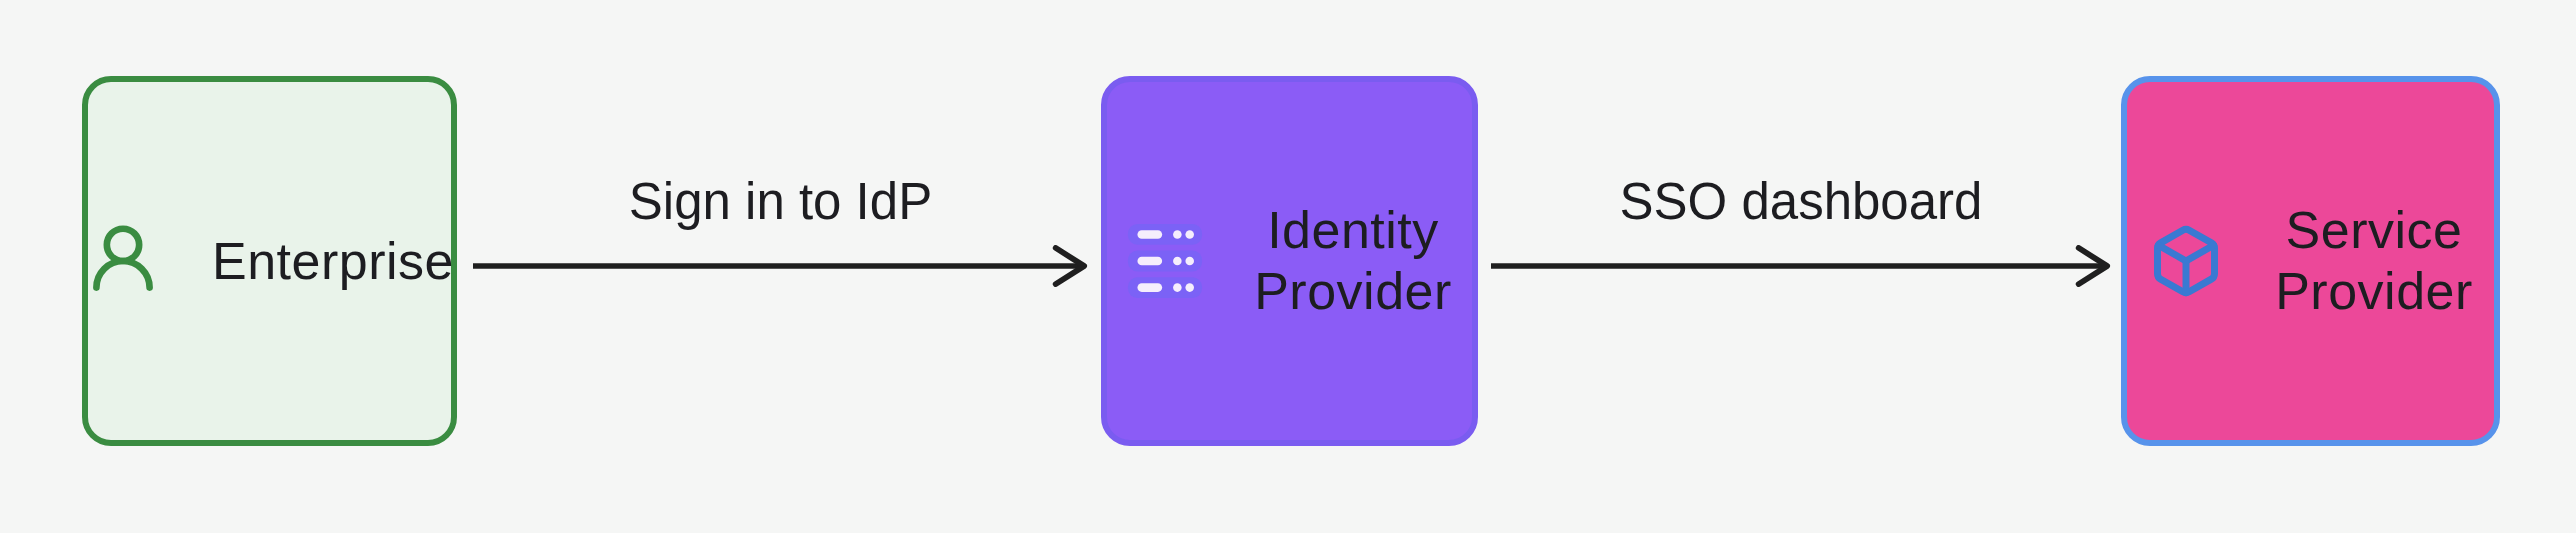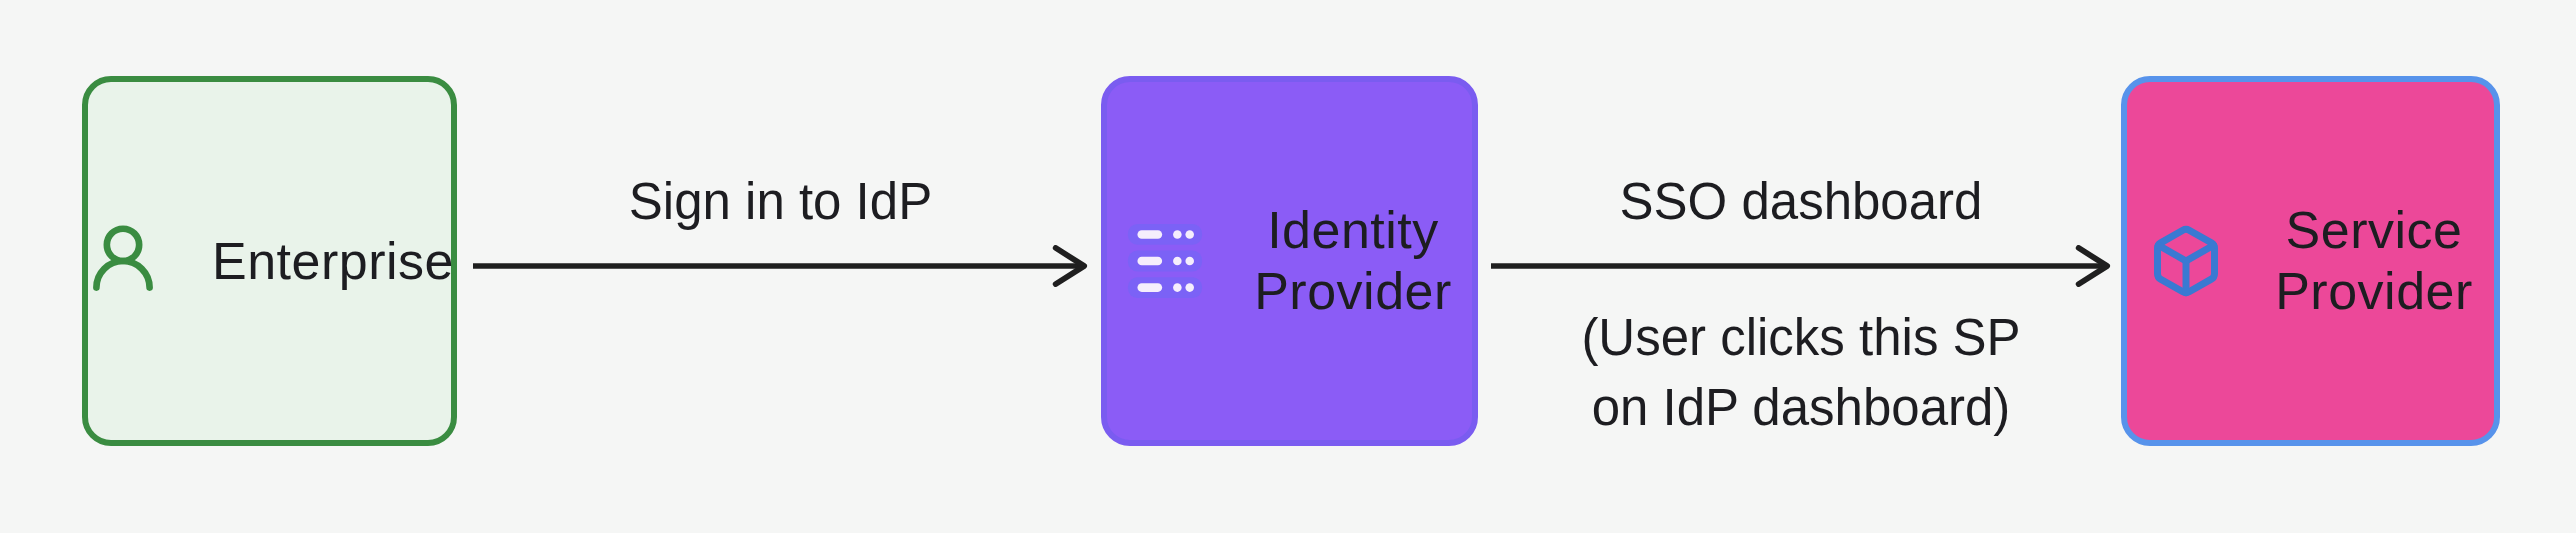--- a/index.html
+++ b/index.html
@@ -120,24 +120,20 @@
       <div>Provider</div>
     </div>
   </div>
 
   <div class="edge edge-2">
     <div class="edge-label">SSO dashboard</div>
     <svg class="edge-arrow" width="620" height="42" viewBox="0 0 651 44">
       <line x1="0" y1="22" x2="643" y2="22" stroke="#1f1f1f" stroke-width="6"></line>
       <path d="M617 3 L647 22 L617 41" fill="none" stroke="#1f1f1f" stroke-width="6" stroke-linecap="round" stroke-linejoin="round"></path>
     </svg>
-    <div class="edge-sublabel">
-      <div>(User clicks this SP</div>
-      <div>on IdP dashboard)</div>
-    </div>
   </div>
 
   <div class="node node-sp">
     <span class="node-icon icon-cube">
       <svg viewBox="0 0 24 24" fill="none" stroke="currentColor" stroke-width="2.2" stroke-linecap="round" stroke-linejoin="round">
         <path d="M21 8a2 2 0 0 0-1-1.73l-7-4a2 2 0 0 0-2 0l-7 4A2 2 0 0 0 3 8v8a2 2 0 0 0 1 1.73l7 4a2 2 0 0 0 2 0l7-4A2 2 0 0 0 21 16Z"></path>
         <path d="m3.3 7 8.7 5 8.7-5"></path>
         <path d="M12 22V12"></path>
       </svg>
     </span>

